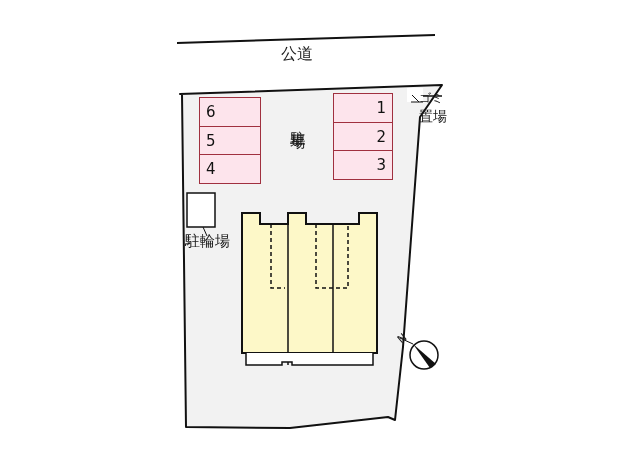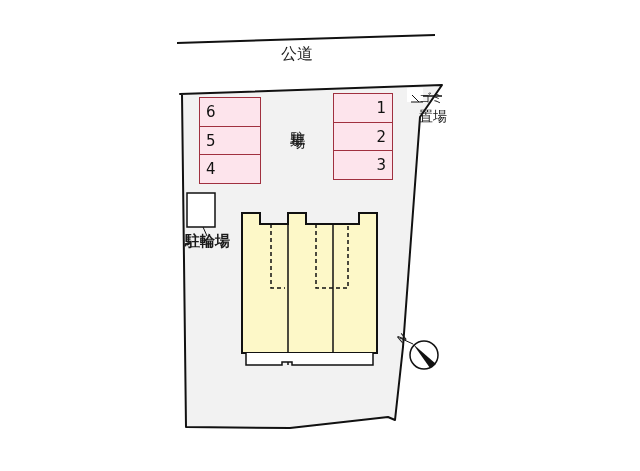--- a/index.html
+++ b/index.html
@@ -67,15 +67,15 @@
   </div>
 <div class="slot right" style="left:333px;top:150px;width:60px;height:30px;">
     <span>3</span>
   </div>
 
 <div class="lbl vert" style="left:290px;top:118px;">駐車場</div>
 
 <div class="lbl" style="left:419px;top:92px;font-size:12px;">ゴミ</div>
 <div class="lbl" style="left:419px;top:109px;font-size:14px;text-align:center;">置場</div>
 
-<div class="lbl" style="left:185px;top:234px;font-size:15px;font-weight:bold;">駐輪場</div>
+<div class="lbl" style="left:185px;top:234px;font-size:15px;">駐輪場</div>
 
 <div class="lbl" style="left:398px;top:333px;font-size:11px;transform:rotate(-40deg);">N</div>
 
 </body></html>

